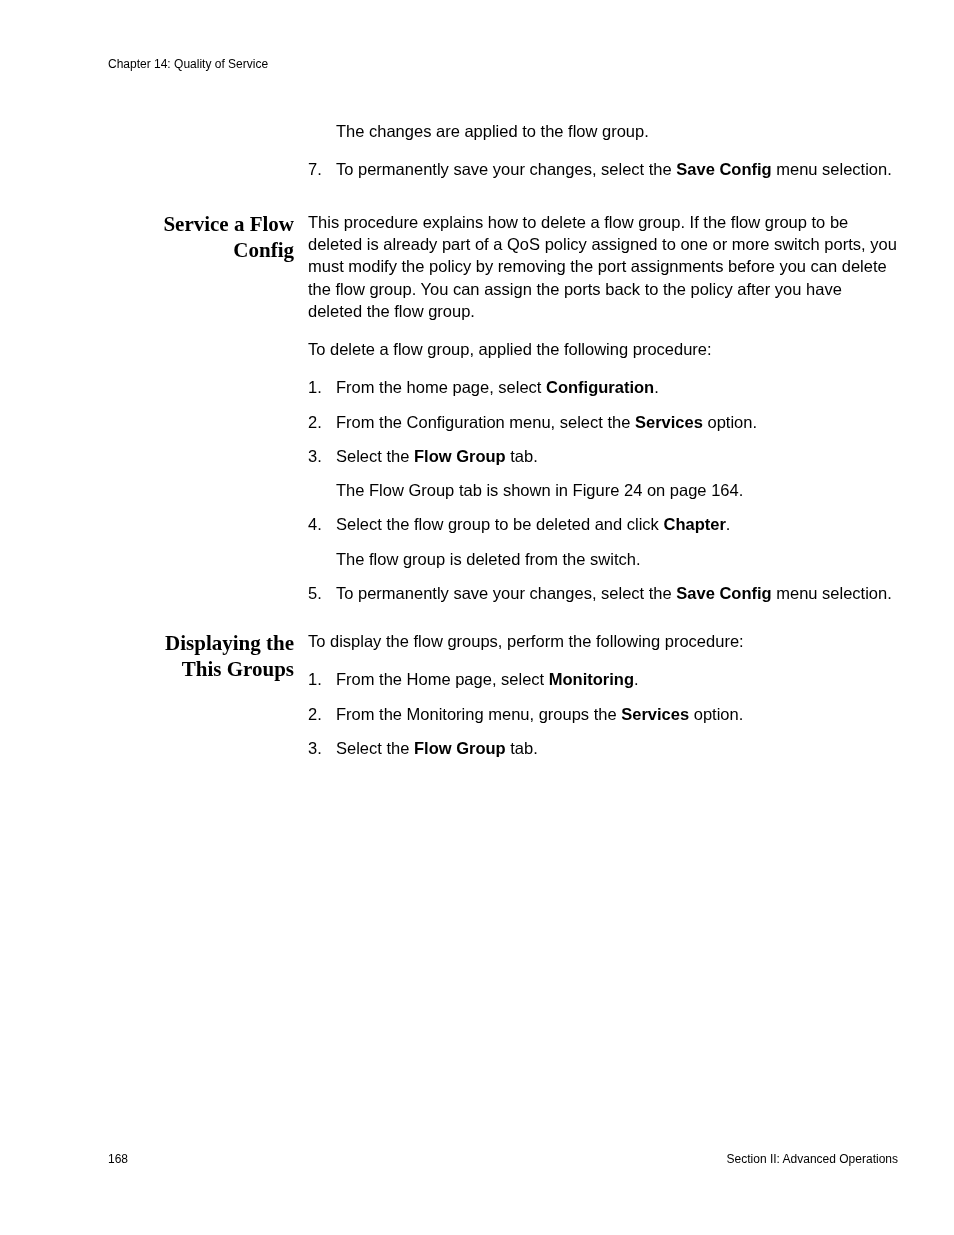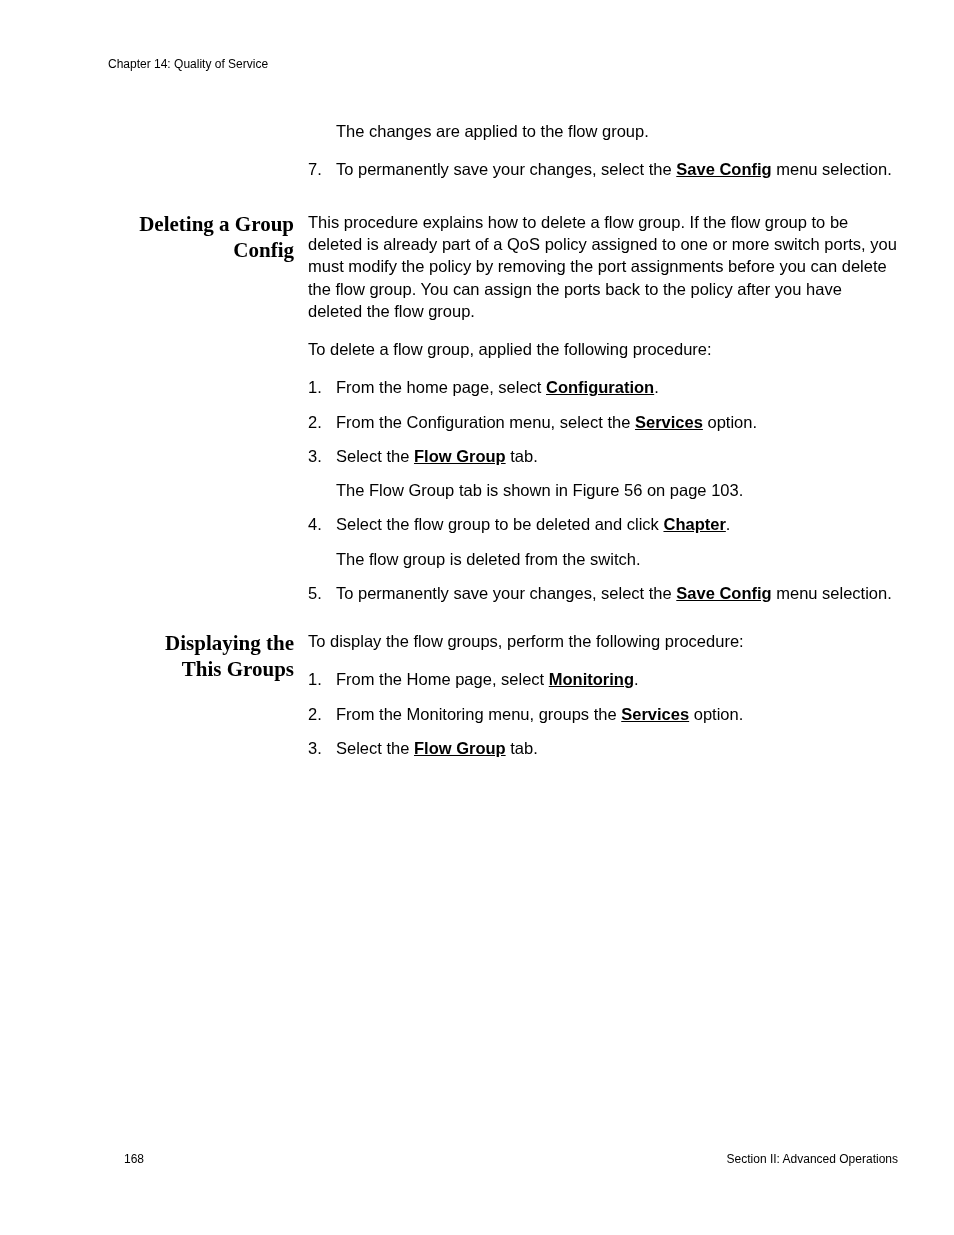--- a/index.html
+++ b/index.html
@@ -53,24 +53,24 @@
   }
   .ol-num {
     flex: 0 0 28px;
   }
   .ol-body {
     flex: 1 1 auto;
   }
   .sub {
     margin-top: 12px;
   }
-  .bold { font-weight: bold; text-decoration: underline; }
+  .bold { font-weight: bold; }
   .footer {
     position: absolute;
-    left: 98px;
+    left: 82px;
     right: 82px;
     bottom: 68px;
     display: flex;
     justify-content: space-between;
     font-size: 12px;
   }
 </style>
 </head>
 <body>
 
@@ -90,21 +90,21 @@
         <div class="ol-body">
           <span>To permanently save your changes, select the </span><span class="bold">Save Config</span><span> menu selection.</span>
         </div>
       </div>
     </div>
   </div>
 
   <div class="row" style="margin-top:18px;">
     <div class="sidehead-col">
       <div class="sidehead">
-        <span>Deleting a Group</span><br>
+        <span>Service a Flow</span><br>
         <span>Config</span>
       </div>
     </div>
     <div class="body-col">
       <div style="margin-bottom:16px;">This procedure explains how to delete a flow group. If the flow group to be deleted is already part of a QoS policy assigned to one or more switch ports, you must modify the policy by removing the port assignments before you can delete the flow group. You can assign the ports back to the policy after you have deleted the flow group.</div>
       <div style="margin-bottom:16px;">To delete a flow group, applied the following procedure:</div>
 
       <div class="ol-item">
         <div class="ol-num">1.</div>
         <div class="ol-body">
@@ -116,21 +116,21 @@
         <div class="ol-num">2.</div>
         <div class="ol-body">
           <span>From the Configuration menu, select the </span><span class="bold">Services</span><span> option.</span>
         </div>
       </div>
 
       <div class="ol-item">
         <div class="ol-num">3.</div>
         <div class="ol-body">
           <span>Select the </span><span class="bold">Flow Group</span><span> tab.</span>
-          <div class="sub">The Flow Group tab is shown in Figure 56 on page 103.</div>
+          <div class="sub">The Flow Group tab is shown in Figure 24 on page 164.</div>
         </div>
       </div>
 
       <div class="ol-item">
         <div class="ol-num">4.</div>
         <div class="ol-body">
           <span>Select the flow group to be deleted and click </span><span class="bold">Chapter</span><span>.</span>
           <div class="sub">The flow group is deleted from the switch.</div>
         </div>
       </div>

